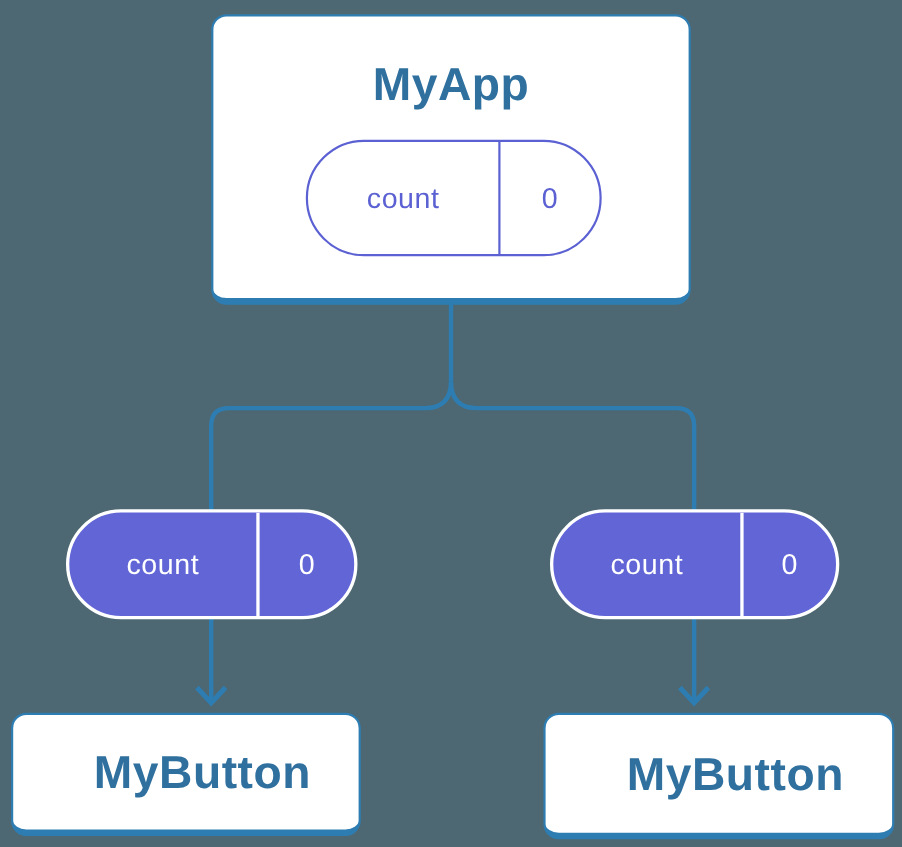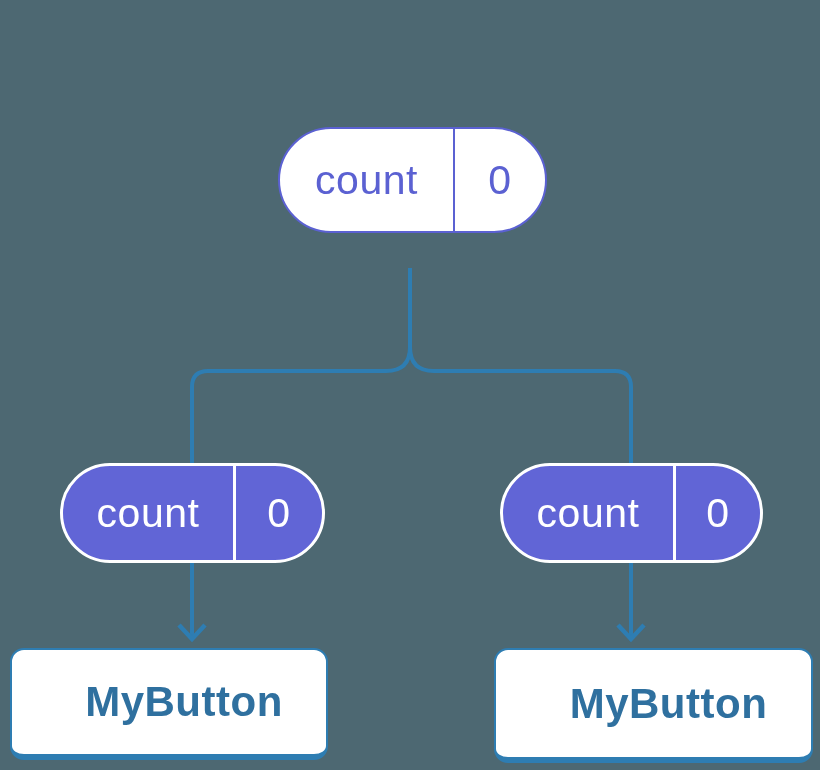--- a/index.html
+++ b/index.html
@@ -75,41 +75,44 @@
     color: #FFFFFF;
   }
   .pill-filled .pill-cell-label { border-right: 3px solid #FFFFFF; }
   .pill-child-left  { left: 60px;  top: 463px; width: 265px; height: 100px; }
   .pill-child-right { left: 500px; top: 463px; width: 263px; height: 100px; }
 
   .pill-cell {
     display: flex;
     align-items: center;
     justify-content: center;
-    font-size: 41px;
+    font-size: 26px;
     letter-spacing: 0.5px;
     text-align: right;
   }
   .pill-cell-label { width: 170px; flex: 0 0 auto; }
   .pill-outline .pill-cell-label { width: 173px; }
   .pill-cell-value { flex: 1 1 auto; }
 </style>
 </head>
 <body>
 
 <div class="canvas">
 
   <svg class="connectors" width="820" height="770" viewBox="0 0 820 770" aria-hidden="true">
     <path d="M410 268 L410 347" stroke="#2E7DB2" stroke-width="4" fill="none"></path>
     <path d="M410 347 Q410 371 386 371 L208 371 Q192 371 192 387 L192 636" stroke="#2E7DB2" stroke-width="4" fill="none"></path>
     <path d="M410 347 Q410 371 434 371 L615 371 Q631 371 631 387 L631 636" stroke="#2E7DB2" stroke-width="4" fill="none"></path>
     <path d="M179 625 L192 639 L205 625" stroke="#2E7DB2" stroke-width="4.5" fill="none"></path>
     <path d="M618 625 L631 639 L644 625" stroke="#2E7DB2" stroke-width="4.5" fill="none"></path>
   </svg>
 
+  <div class="box box-root">
+    <div class="box-title">MyApp</div>
+  </div>
 
   <div class="pill pill-outline">
     <div class="pill-cell pill-cell-label">count</div>
     <div class="pill-cell pill-cell-value">0</div>
   </div>
 
   <div class="pill pill-filled pill-child-left">
     <div class="pill-cell pill-cell-label">count</div>
     <div class="pill-cell pill-cell-value">0</div>
   </div>

